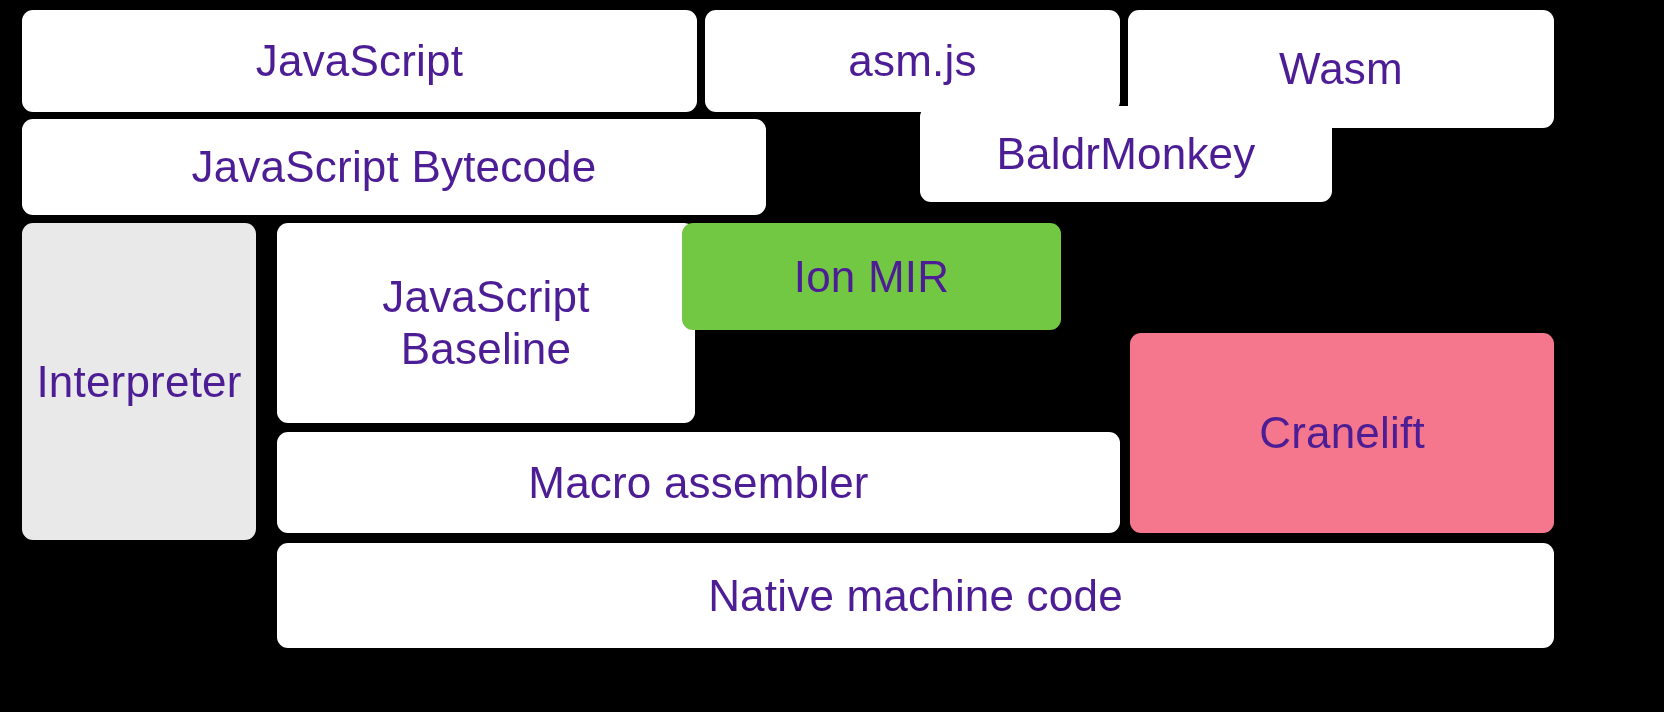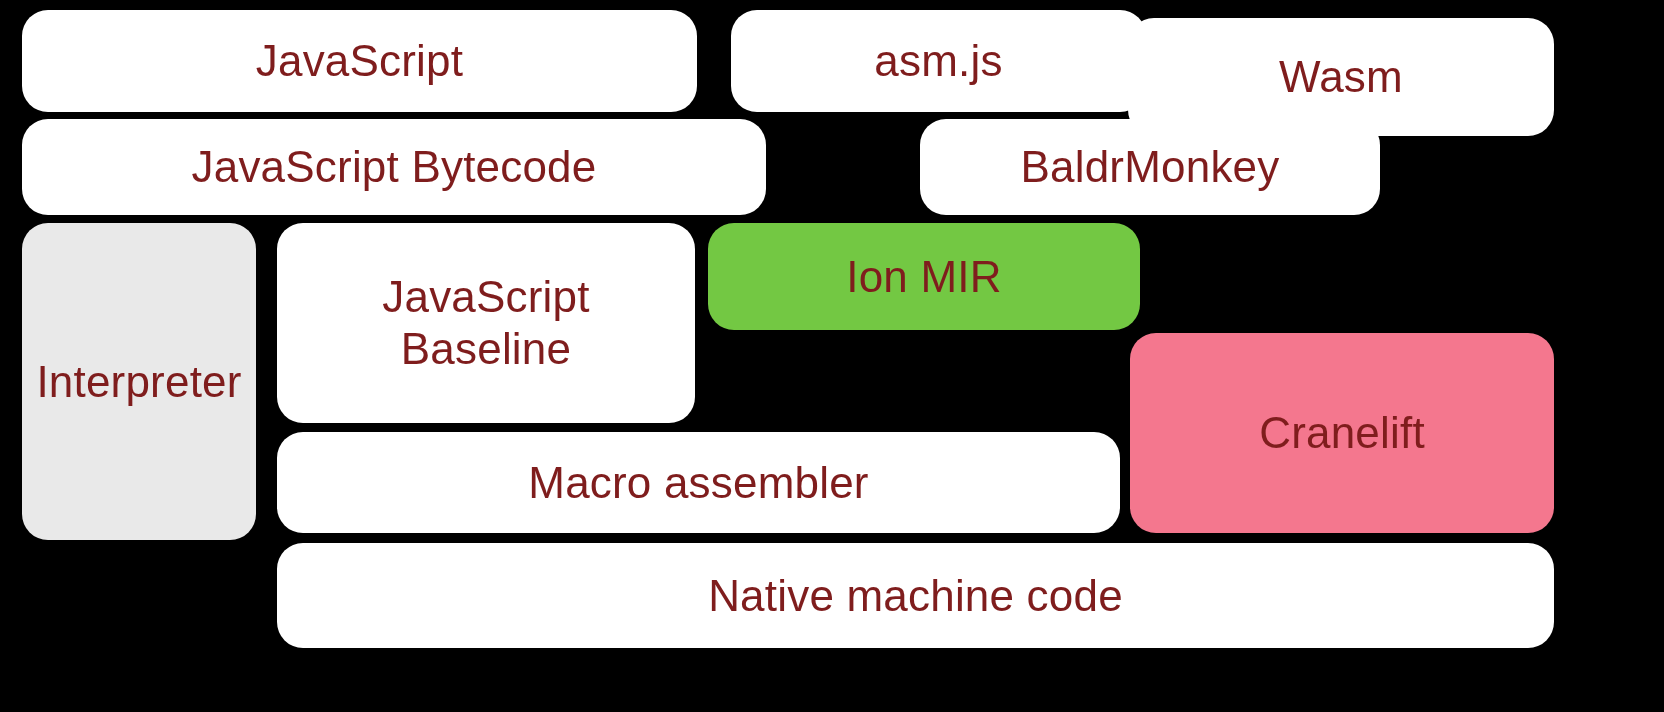--- a/index.html
+++ b/index.html
@@ -17,55 +17,55 @@
     background: #000000;
     overflow: hidden;
   }
   .node {
     position: absolute;
     box-sizing: border-box;
     display: flex;
     align-items: center;
     justify-content: center;
     text-align: center;
-    border-radius: 26px;
+    border-radius: 11px;
     background: #ffffff;
-    color: #7f1d1d;
+    color: #4c1d95;
     font-size: 44px;
     line-height: 1.18;
     font-weight: 400;
     letter-spacing: 0.2px;
     white-space: pre-line;
     padding: 4px 14px;
   }
   .node.gray   { background: #e9e9e9; }
   .node.green  { background: #73c843; }
   .node.pink   { background: #f4778e; }
 </style>
 </head>
 <body>
 
 <div id="stage">
 
   <div class="node" style="left:22px; top:10px; width:675px; height:102px;">JavaScript</div>
 
-  <div class="node" style="left:705px; top:10px; width:415px; height:102px;margin-left:26px;">asm.js</div>
+  <div class="node" style="left:705px; top:10px; width:415px; height:102px;">asm.js</div>
 
-  <div class="node" style="left:1128px; top:18px; width:426px; height:118px;">Wasm</div>
+  <div class="node" style="left:1128px; top:10px; width:426px; height:118px;">Wasm</div>
 
   <div class="node" style="left:22px; top:119px; width:744px; height:96px;">JavaScript Bytecode</div>
 
-  <div class="node" style="left:920px; top:119px; width:460px; height:96px;">BaldrMonkey</div>
+  <div class="node" style="left:920px; top:106px; width:412px; height:96px;">BaldrMonkey</div>
 
   <div class="node gray" style="left:22px; top:223px; width:234px; height:317px;">Interpreter</div>
 
   <div class="node" style="left:277px; top:223px; width:418px; height:200px;">JavaScript
 Baseline</div>
 
-  <div class="node green" style="left:708px; top:223px; width:432px; height:107px;">Ion MIR</div>
+  <div class="node green" style="left:682px; top:223px; width:379px; height:107px;">Ion MIR</div>
 
 
   <div class="node pink" style="left:1130px; top:333px; width:424px; height:200px;">Cranelift</div>
 
   <div class="node" style="left:277px; top:432px; width:843px; height:101px;">Macro assembler</div>
 
   <div class="node" style="left:277px; top:543px; width:1277px; height:105px;">Native machine code</div>
 
 </div>
 

